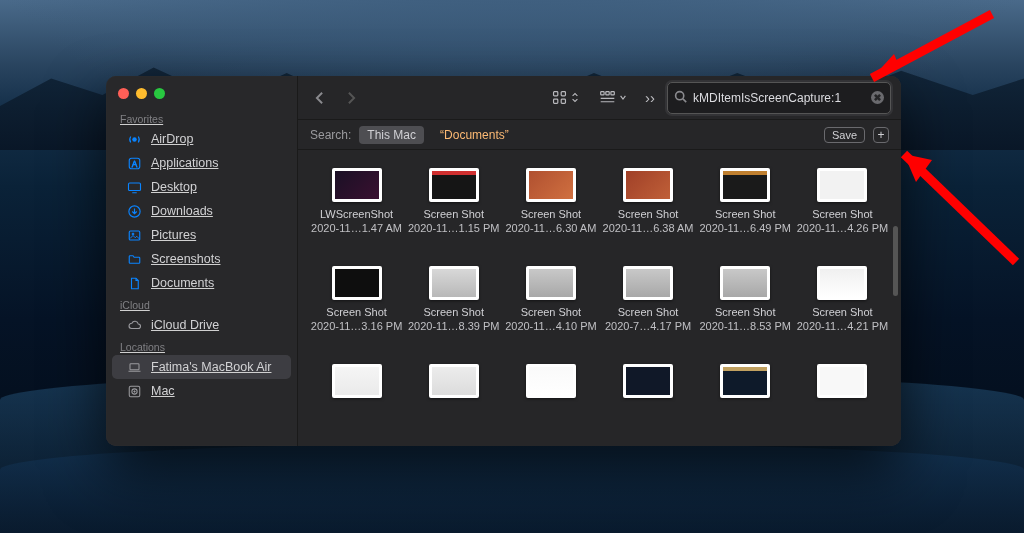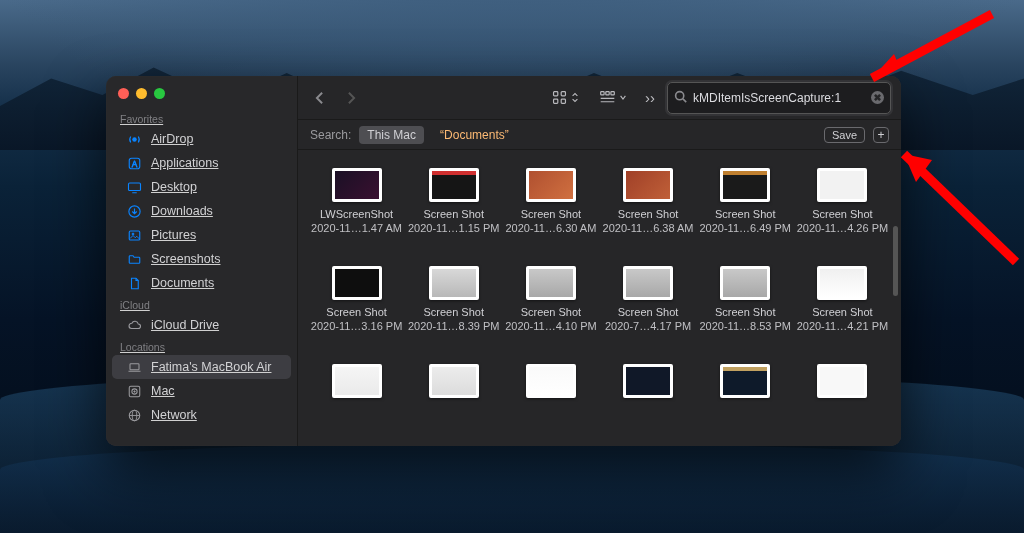--- a/index.html
+++ b/index.html
@@ -241,30 +241,20 @@
         <div class="side-item">
           <span class="side-icon gray">
             <svg viewBox="0 0 20 20">
               <rect x="3" y="3" width="14" height="14" rx="2" fill="none" stroke="currentColor" stroke-width="1.4"></rect>
               <circle cx="10" cy="10" r="3.5" fill="none" stroke="currentColor" stroke-width="1.4"></circle>
               <circle cx="10" cy="10" r="1" fill="currentColor"></circle>
             </svg>
           </span>
           <span>Mac</span>
         </div>
-        <div class="side-item">
-          <span class="side-icon gray">
-            <svg viewBox="0 0 20 20">
-              <circle cx="10" cy="10" r="7" fill="none" stroke="currentColor" stroke-width="1.4"></circle>
-              <ellipse cx="10" cy="10" rx="3" ry="7" fill="none" stroke="currentColor" stroke-width="1.2"></ellipse>
-              <line x1="3" y1="10" x2="17" y2="10" stroke="currentColor" stroke-width="1.2"></line>
-            </svg>
-          </span>
-          <span>Network</span>
-        </div>
       </div>
   </div>
 
   <div class="main">
     <div class="toolbar">
       <div class="nav-arrows">
         <div class="nav-arrow">
           <svg viewBox="0 0 12 16">
               <polyline points="9,2 3,8 9,14"></polyline>
             </svg>

